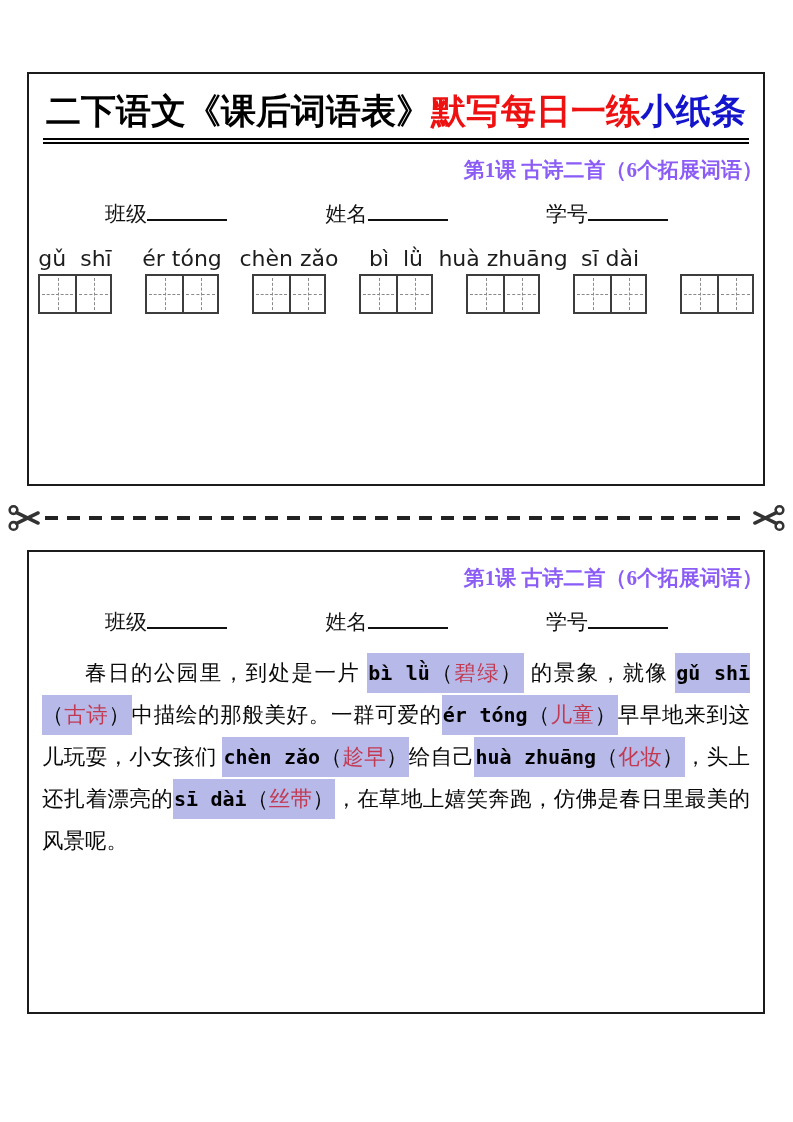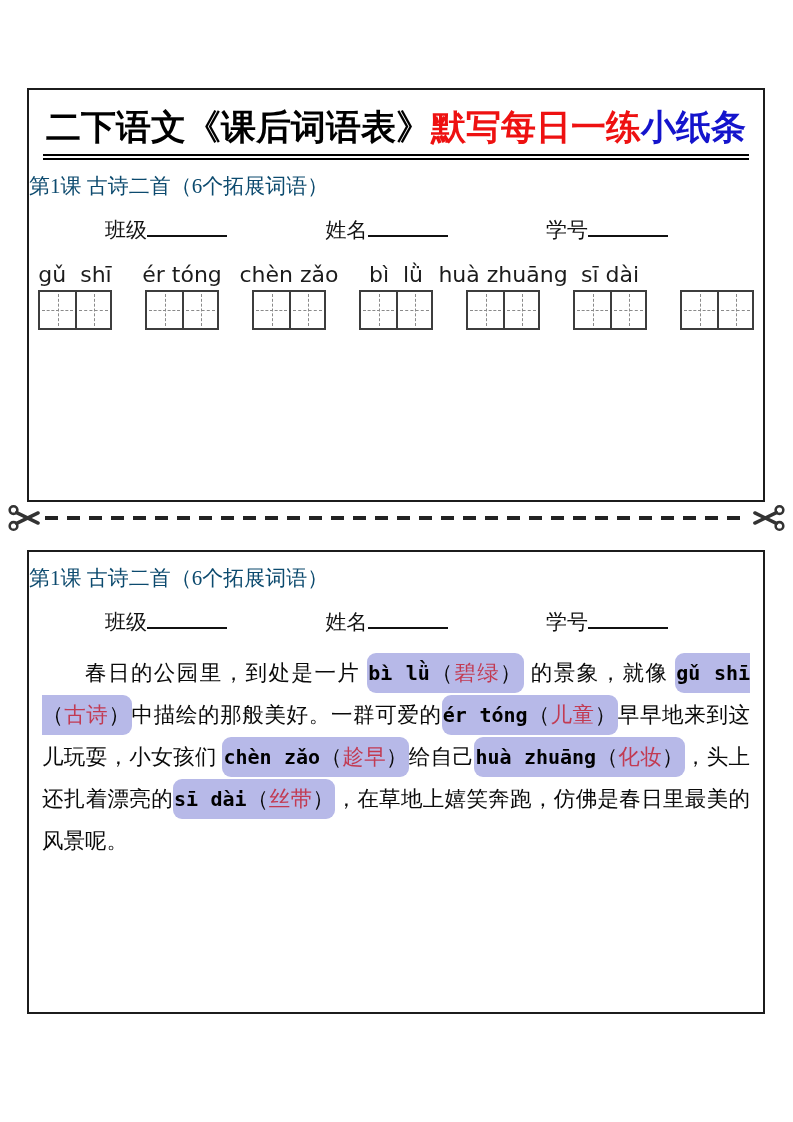--- a/index.html
+++ b/index.html
@@ -7,38 +7,38 @@
   body {
     width:793px; height:1122px; position:relative; margin:0 auto;
     background:#ffffff;
     font-family:"Liberation Serif","DejaVu Serif",serif;
     color:#111;
   }
   .sheet {
     position:absolute; left:27px; width:738px;
     border:2px solid #1c1c1c; background:#fff;
   }
-  .sheet-top { top:88px; height:414px; }
+  .sheet-top { top:72px; height:414px; }
   .sheet-bottom { top:550px; height:464px; }
 
   .title-line { text-align:center; margin-top:14px; }
   .title-underline {
     display:inline-block;
     border-bottom:6px double #000;
     padding:0 3px 3px 3px;
     font-size:35px; font-weight:900; letter-spacing:0px;
     white-space:nowrap;
   }
   .t-black { color:#000; }
   .t-red { color:#ee1111; }
   .t-blue { color:#1414cc; }
 
   .subtitle {
-    text-align:left; margin-top:12px;
-    font-size:21px; font-weight:normal; color:#0c4a6e;
+    text-align:right; margin-top:12px;
+    font-size:21px; font-weight:bold; color:#8b5cf6;
   }
 
   .fields {
     display:flex; justify-content:space-between;
     margin-top:16px; padding:0 95px 0 76px;
     font-size:21px;
   }
   .field { white-space:nowrap; }
   .field-label { font-weight:normal; }
   .field-blank {
@@ -85,21 +85,21 @@
   .scissors.flip { transform:scaleX(-1); }
 
   
   .story {
     margin:16px 13px 0 13px;
     font-size:21.5px; line-height:42px;
     text-align:justify; text-indent:2em;
     color:#0a0a0a;
   }
   .blank {
-    padding:8px 1px; border-radius:9px;margin-top:20px;
+    padding:8px 1px; border-radius:0;margin-top:20px;
   }
   .py {
     font-family:"DejaVu Sans Mono","Liberation Mono",monospace;
     font-weight:bold; font-size:20px; color:#000;
     white-space:pre;
   }
   .ans { }
 </style>
 </head>
 <body>

